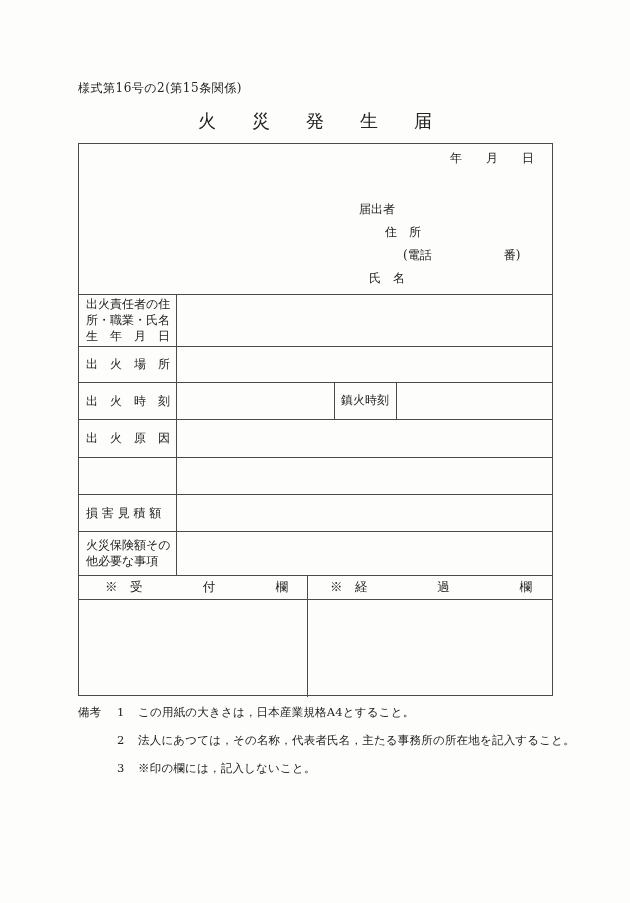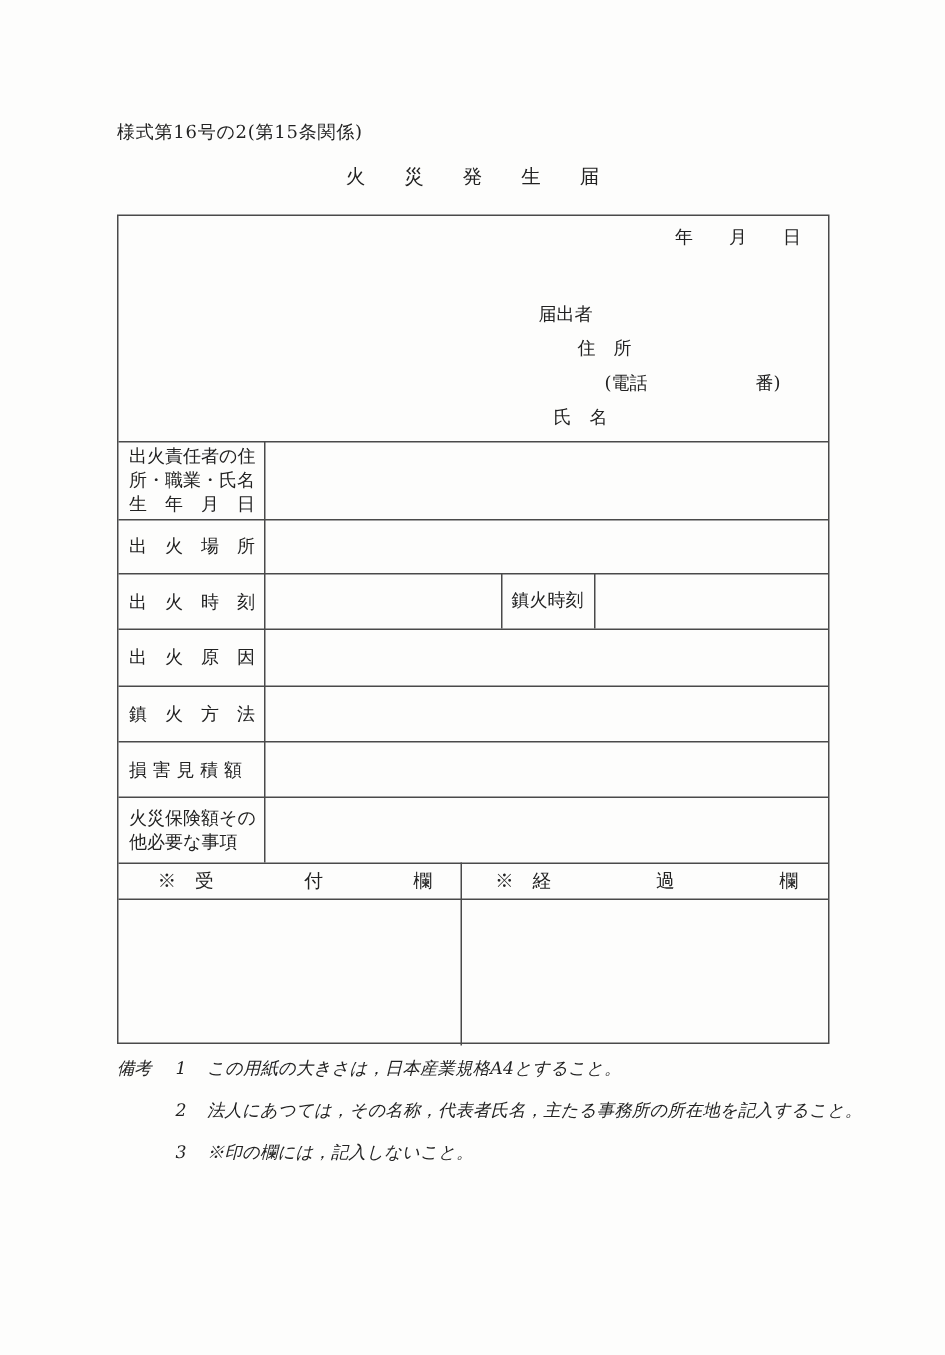--- a/index.html
+++ b/index.html
@@ -12,21 +12,21 @@
     -webkit-font-smoothing:antialiased;
   }
   .page{position:absolute;inset:0;width:630px;height:903px;overflow:hidden;}
 
   .form-number{
     position:absolute;left:78px;top:80px;
     font-size:12px;letter-spacing:.5px;white-space:pre;
   }
   .doc-title{
     position:absolute;left:0;right:0;top:109px;
-    text-align:center;font-size:13px;white-space:pre;
+    text-align:center;font-size:18px;white-space:pre;
   }
 
   
   .form-box{
     position:absolute;left:78px;top:143px;width:475px;height:553px;
     border:1px solid #4a4a4a;box-sizing:border-box;
   }
   .form-box *{box-sizing:border-box;}
 
   .hline{position:absolute;left:0;width:100%;border-top:1px solid #4a4a4a;height:0;}
@@ -58,21 +58,21 @@
     position:absolute;top:431px;height:24px;
     display:flex;align-items:center;justify-content:space-between;
     font-size:12.5px;white-space:pre;
   }
   .sec-header.left{left:0;width:228px;padding:0 19px 0 26px;}
   .sec-header.right{left:228px;width:247px;padding:0 22px 0 23px;}
 
   .fill-cell{position:absolute;}
 
   .remarks{position:absolute;left:78px;top:705px;width:540px;font-size:11.5px;}
-  .remark-line{position:absolute;left:0;display:flex;white-space:nowrap;font-style:italic;}
+  .remark-line{position:absolute;left:0;display:flex;white-space:nowrap;}
   .remark-line .b-label{width:39px;}
   .remark-line .b-num{width:21px;}
   .remark-line .b-text{letter-spacing:.2px;}
   .rl1{top:0;}
   .rl2{top:28px;}
   .rl3{top:56px;}
 </style>
 </head>
 <body>
 
@@ -114,23 +114,20 @@
     </div>
     <div class="label-cell" style="top:238px;height:37px">
       <span class="txt">出　火　時　刻</span>
     </div>
     <div class="mini-label" style="left:255px;top:238px;width:62px;height:37px">
       <span>鎮火時刻</span>
     </div>
     <div class="label-cell" style="top:275px;height:38px">
       <span class="txt">出　火　原　因</span>
     </div>
-    <div class="label-cell" style="top:313px;height:37px">
-      <span class="txt">鎮　火　方　法</span>
-    </div>
     <div class="label-cell" style="top:350px;height:37px">
       <span class="txt">損 害 見 積 額</span>
     </div>
     <div class="label-cell" style="top:387px;height:44px">
       <span class="txt">火災保険額その
 他必要な事項</span>
     </div>
 
     <div class="fill-cell" style="left:97px;top:150px;width:378px;height:52px"></div>
     <div class="fill-cell" style="left:97px;top:202px;width:378px;height:36px"></div>

